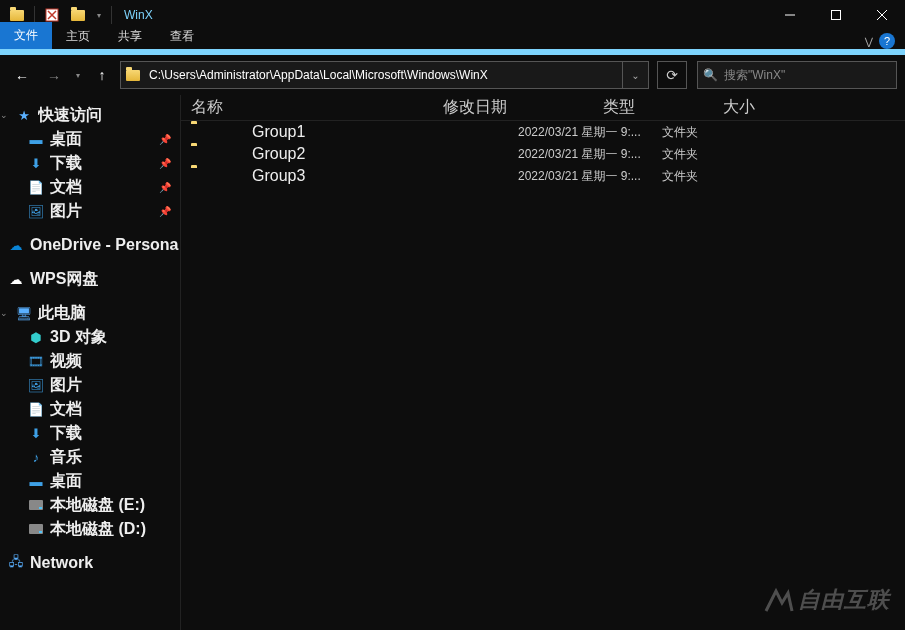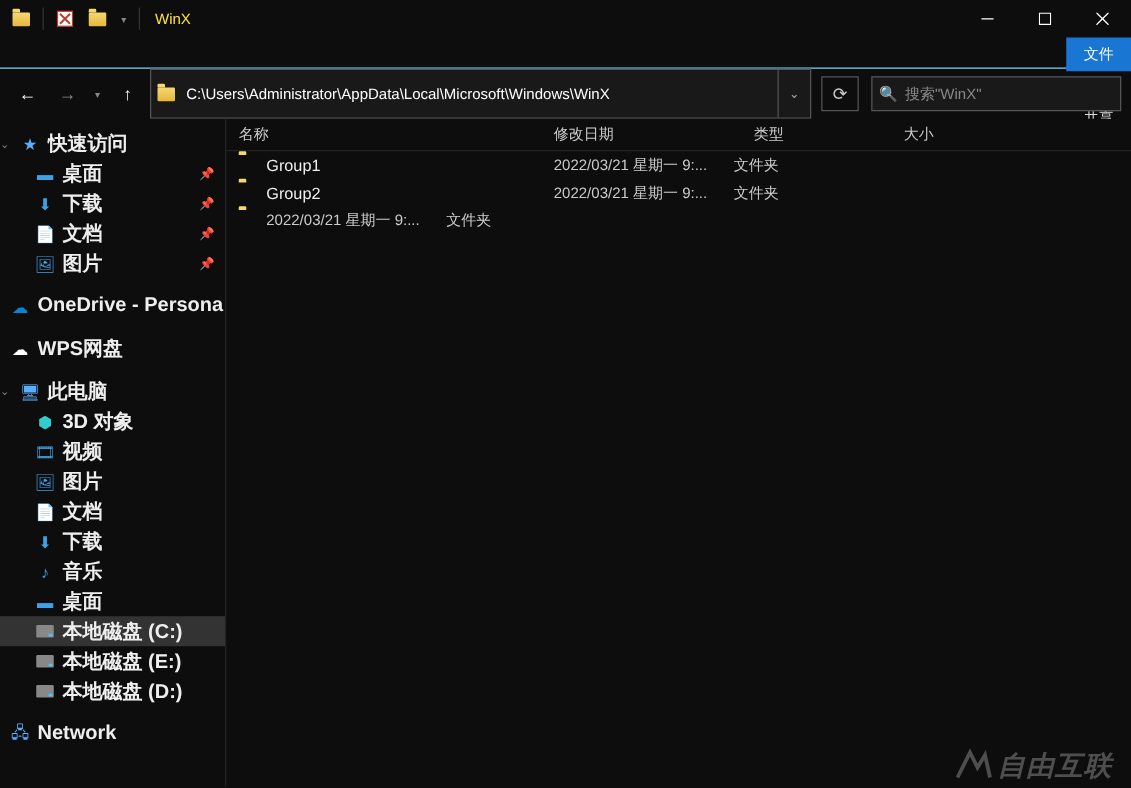--- a/index.html
+++ b/index.html
@@ -3,40 +3,40 @@
   <meta charset="utf-8">
   <style>
     * { margin: 0; padding: 0; box-sizing: border-box; font-family: "Microsoft YaHei", "Segoe UI", sans-serif; }
     body { background: #0d0d0d; color: #fff; width: 905px; height: 630px; overflow: hidden; font-size: 12px; position: relative; }
 
     
     .titlebar { height: 30px; background: #0d0d0d; display: flex; align-items: center; padding-left: 6px; }
     .titlebar .qat { display: flex; align-items: center; gap: 4px; height: 100%; }
     .titlebar .qat-icon { width: 22px; height: 22px; display: flex; align-items: center; justify-content: center; }
     .titlebar .divider { width: 1px; height: 18px; background: #333; margin: 0 2px; }
-    .titlebar .title { margin-left: 10px; font-size: 12px; color: #fde047; }
+    .titlebar .title { margin-left: 10px; font-size: 12px; color: #7dd3fc; }
     .titlebar-spacer { flex: 1; }
     .titlebar .win-controls { display: flex; height: 100%; }
     .titlebar .win-btn { width: 46px; height: 30px; display: flex; align-items: center; justify-content: center; color: #fff; }
 
     
-    .ribbon-tabs { height: 25px; background: #0d0d0d; border-bottom: 1px solid #7dd3fc; display: flex; align-items: flex-end; flex-direction: column; }
+    .ribbon-tabs { height: 25px; background: #0d0d0d; border-bottom: 6px solid #7dd3fc; display: flex; align-items: flex-end; }
     .ribbon-tab { padding: 4px 14px; font-size: 12px; color: #ddd; }
     .ribbon-tab.file { background: #1976d2; color: #fff; padding: 5px 14px; }
     .ribbon-spacer { flex: 1; }
     .ribbon-right { display: flex; align-items: center; gap: 6px; padding-right: 10px; }
     .help-icon { width: 16px; height: 16px; border-radius: 50%; background: #1976d2; color: #fff; font-size: 11px; display: flex; align-items: center; justify-content: center; }
     .chevron-down { font-size: 10px; color: #aaa; }
 
     
     .navbar { height: 40px; display: flex; align-items: center; padding: 6px 8px; gap: 4px; }
     .nav-btn { width: 28px; height: 28px; display: flex; align-items: center; justify-content: center; color: #888; font-size: 14px; }
     .nav-btn.enabled { color: #fff; }
     .nav-dd { font-size: 8px; color: #888; width: 12px; text-align: center; }
-    .address-wrap { flex: 1; display: flex; align-items: center; height: 40px; border: 1px solid #555; background: #191919; }
+    .address-wrap { flex: 1; display: flex; align-items: center; height: 28px; border: 1px solid #555; background: #191919; }
     .address-icon { width: 24px; display: flex; align-items: center; justify-content: center; }
     .address-input { flex: 1; height: 100%; background: transparent; border: none; outline: none; color: #fff; font-size: 12px; padding: 0 4px; font-family: inherit; }
     .address-dd { width: 26px; height: 100%; display: flex; align-items: center; justify-content: center; border-left: 1px solid #555; font-size: 10px; color: #aaa; }
     .refresh-btn { width: 30px; height: 28px; border: 1px solid #555; display: flex; align-items: center; justify-content: center; margin-left: 4px; color: #ccc; font-size: 14px; }
     .search-wrap { width: 200px; height: 28px; border: 1px solid #555; background: #191919; display: flex; align-items: center; margin-left: 6px; }
     .search-icon { width: 26px; display: flex; align-items: center; justify-content: center; color: #888; font-size: 12px; }
     .search-input { flex: 1; height: 100%; background: transparent; border: none; outline: none; color: #fff; font-size: 12px; font-family: inherit; }
     .search-input::placeholder { color: #888; }
 
     
@@ -50,42 +50,42 @@
     .nav-item.selected { background: #333; }
     .nav-item .chev { position: absolute; left: 12px; font-size: 9px; color: #888; }
     .nav-item .ico { width: 16px; height: 16px; display: flex; align-items: center; justify-content: center; font-size: 13px; }
     .nav-item .label { font-size: 16px; white-space: nowrap; overflow: hidden; font-weight: bold; }
     .nav-item .pin { margin-left: auto; margin-right: 8px; color: #888; font-size: 10px; }
     .nav-group-gap { height: 10px; }
 
     
     .content { flex: 1; background: #0d0d0d; border-left: 1px solid #222; }
     .col-headers { height: 26px; display: flex; align-items: center; border-bottom: 1px solid #222; padding-left: 10px; }
-    .col-header { font-size: 12px; color: #ccc; }
+    .col-header { font-size: 16px; color: #ccc; }
     .col-name { width: 252px; }
     .col-date { width: 144px; }
     .col-type { width: 120px; margin-left: 16px; }
     .col-size { width: 80px; }
     .file-list { }
     .file-row { height: 22px; display: flex; align-items: center; padding-left: 10px; color: #eee; }
     .file-row .ico { width: 16px; height: 16px; margin-right: 6px; }
-    .file-row .name { width: 230px; font-size: 13px; }
-    .file-row .date { width: 144px; font-size: 12px; color: #ccc; }
+    .file-row .name { width: 230px; font-size: 16px; margin-left: 39px; }
+    .file-row .date { width: 144px; font-size: 12px; color: #ccc; margin-left: 36px; }
     .file-row .type { width: 120px; font-size: 12px; color: #ccc; }
 
     
     .folder-ico { width: 14px; height: 11px; background: linear-gradient(#f7d774,#e6b73a); border-radius: 1px; position: relative; }
     .folder-ico::before { content: ""; position: absolute; top: -3px; left: 0; width: 6px; height: 3px; background: #f7d774; border-radius: 1px 1px 0 0; }
 
     
     .drive-ico { width: 14px; height: 10px; background: #888; border-radius: 1px; position: relative; }
     .drive-ico::after { content: ""; position: absolute; bottom: 1px; right: 1px; width: 3px; height: 2px; background: #4fc3f7; }
 
     
-    .watermark { position: absolute; right: 15px; bottom: 2px; font-size: 22px; font-weight: bold; color: rgba(200,200,200,0.35); font-style: italic; letter-spacing: 1px; pointer-events: none; display: flex; gap: 4px; }
+    .watermark { position: absolute; right: 15px; bottom: 15px; font-size: 22px; font-weight: bold; color: rgba(200,200,200,0.35); font-style: italic; letter-spacing: 1px; pointer-events: none; display: flex; align-items: center; gap: 4px; }
     .watermark svg { opacity: 0.35; }
   </style>
 </head>
 <body>
 
 <div class="titlebar">
   <div class="qat">
     <div class="qat-icon">
         <div class="folder-ico"></div>
       </div>
@@ -248,26 +248,20 @@
             <span style="color:#3ea0e6">♪</span>
           </span>
           <span class="label">音乐</span>
         </div>
         <div class="nav-item child">
           <span class="ico">
             <span style="color:#3ea0e6">▬</span>
           </span>
           <span class="label">桌面</span>
         </div>
-        <div class="nav-item child selected">
-          <span class="ico">
-            <span class="drive-ico"></span>
-          </span>
-          <span class="label">本地磁盘 (C:)</span>
-        </div>
         <div class="nav-item child">
           <span class="ico">
             <span class="drive-ico"></span>
           </span>
           <span class="label">本地磁盘 (E:)</span>
         </div>
         <div class="nav-item child">
           <span class="ico">
             <span class="drive-ico"></span>
           </span>
@@ -297,20 +291,21 @@
           <span class="type">文件夹</span>
         </div>
         <div class="file-row">
           <span class="ico"><span class="folder-ico"></span></span>
           <span class="name">Group2</span>
           <span class="date">2022/03/21 星期一 9:...</span>
           <span class="type">文件夹</span>
         </div>
         <div class="file-row">
           <span class="ico"><span class="folder-ico"></span></span>
+          <span class="name">Group3</span>
           <span class="date">2022/03/21 星期一 9:...</span>
           <span class="type">文件夹</span>
         </div>
       </div>
   </div>
 
 </div>
 
 <div class="watermark">
   <svg width="30" height="26" viewBox="0 0 30 26">

